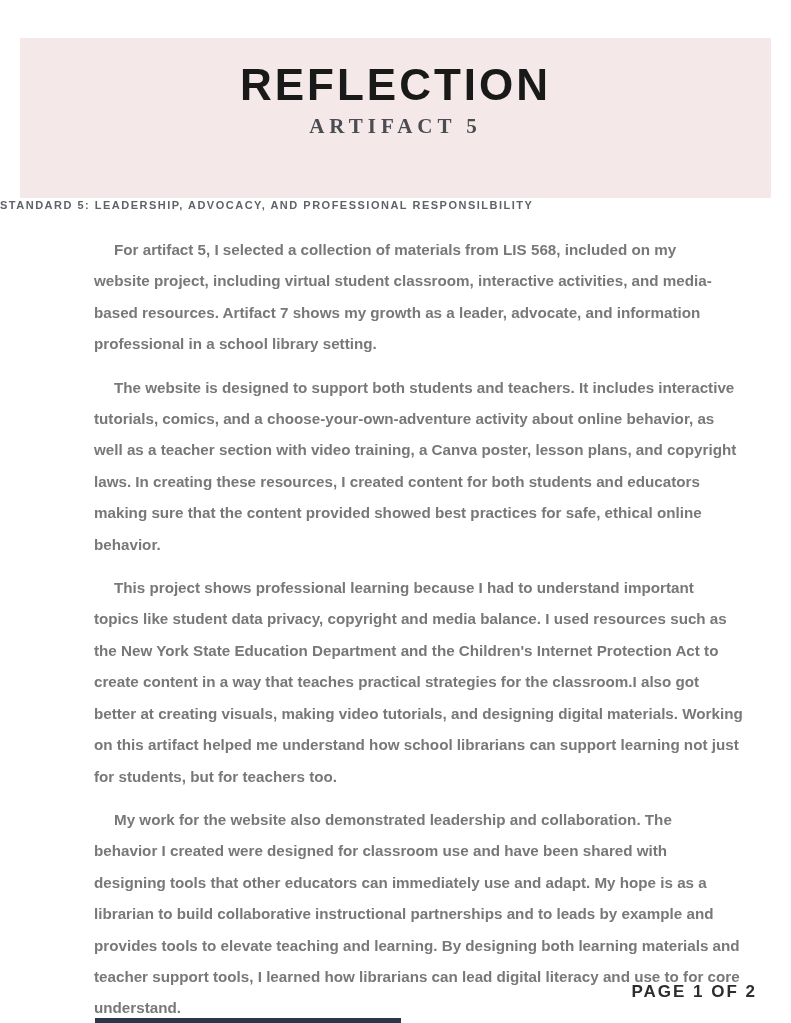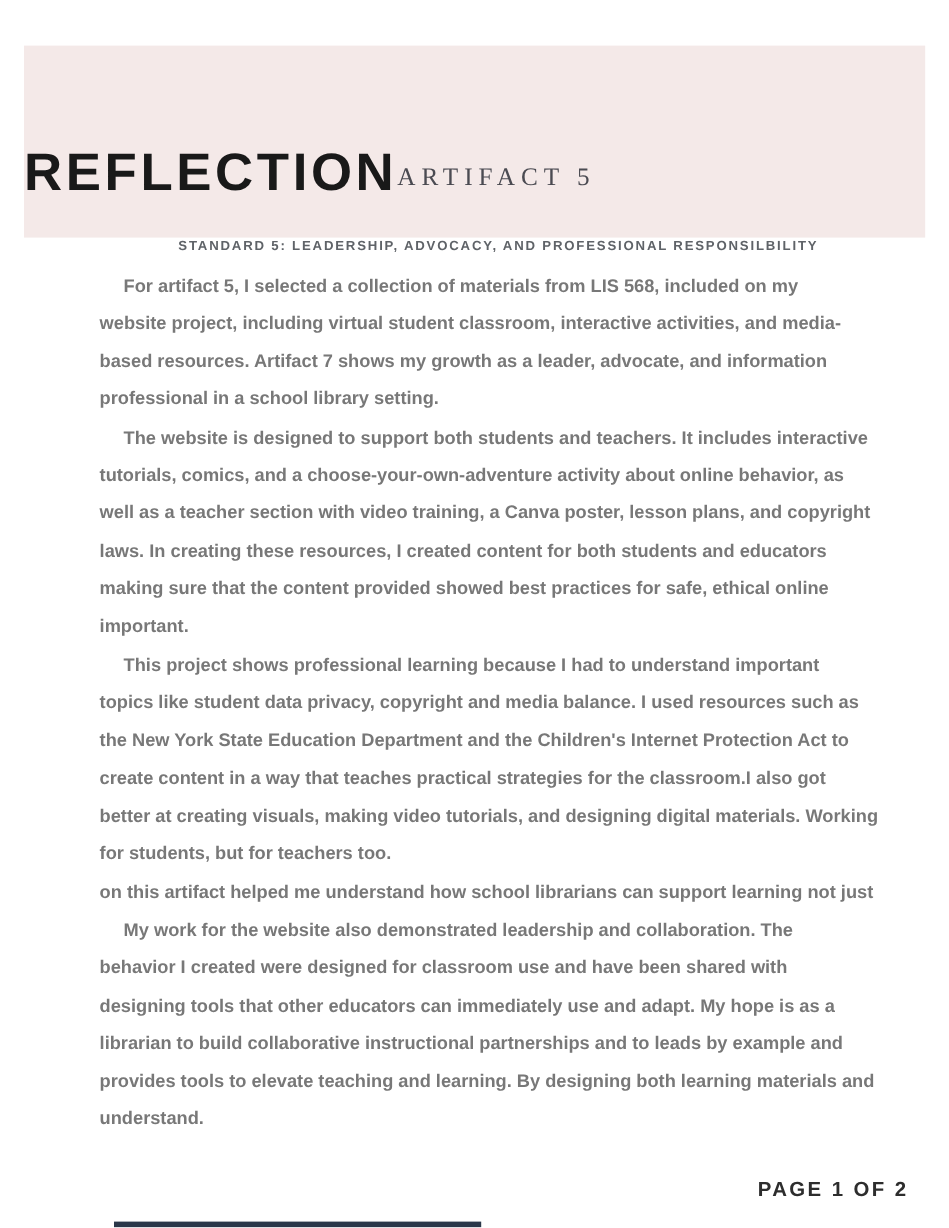--- a/index.html
+++ b/index.html
@@ -18,69 +18,69 @@
 
   
   .banner {
     position: absolute;
     left: 20px;
     top: 38px;
     width: 751px;
     height: 160px;
     background: var(--banner-bg, #f4e9e8);
     display: flex;
-    flex-direction: row;
+    flex-direction: column;
     align-items: center;
-    padding-top: 52px;
+    padding-top: 24px;
     box-sizing: border-box;
   }
   .banner-title {
     font-size: 44px;
     line-height: 46px;
     font-weight: 800;
     letter-spacing: 3px;
     color: var(--title-color, #191919);
     white-space: nowrap;
   }
   .banner-subtitle {
     margin-top: 5px;
     font-family: "Liberation Serif", serif;
     font-size: 21px;
     line-height: 26px;
-    font-weight: 400;
+    font-weight: 700;
     letter-spacing: 5px;
     color: var(--subtitle-color, #4b4b52);
     white-space: nowrap;
   }
 
   
   .standard-line {
     position: absolute;
     left: 0;
     top: 199px;
     width: 682px;
-    text-align: right;
+    text-align: left;
     font-size: 11px;
     font-weight: 700;
     letter-spacing: 1.5px;
     color: var(--standard-color, #5f6368);
     white-space: nowrap;
   }
 
   
   .doc-body {
     position: absolute;
     left: 82px;
     top: 222px;
     width: 640px;
     color: var(--body-color, #787878);
     font-size: 15.2px;
     font-weight: 700;
   }
-  .para { margin: 1px; }
+  .para { margin: 12px; }
   .line {
     line-height: 31.4px;
     white-space: nowrap;
   }
   .line.first { padding-left: 20px; }
 
   
   .page-footer {
     position: absolute;
     top: 982px;
@@ -120,37 +120,38 @@
         <div class="line">website project, including virtual student classroom, interactive activities, and media-</div>
         <div class="line">based resources. Artifact 7 shows my growth as a leader, advocate, and information</div>
         <div class="line">professional in a school library setting.</div>
       </div>
       <div class="para">
         <div class="line first">The website is designed to support both students and teachers. It includes interactive</div>
         <div class="line">tutorials, comics, and a choose-your-own-adventure activity about online behavior, as</div>
         <div class="line">well as a teacher section with video training, a Canva poster, lesson plans, and copyright</div>
         <div class="line">laws. In creating these resources, I created content for both students and educators</div>
         <div class="line">making sure that the content provided showed best practices for safe, ethical online</div>
-        <div class="line">important.</div>
+        <div class="line">behavior.</div>
       </div>
       <div class="para">
         <div class="line first">This project shows professional learning because I had to understand important</div>
         <div class="line">topics like student data privacy, copyright and media balance. I used resources such as</div>
         <div class="line">the New York State Education Department and the Children's Internet Protection Act to</div>
         <div class="line">create content in a way that teaches practical strategies for the classroom.I also got</div>
         <div class="line">better at creating visuals, making video tutorials, and designing digital materials. Working</div>
+        <div class="line">on this artifact helped me understand how school librarians can support learning not just</div>
         <div class="line">for students, but for teachers too.</div>
-        <div class="line">on this artifact helped me understand how school librarians can support learning not just</div>
       </div>
       <div class="para">
         <div class="line first">My work for the website also demonstrated leadership and collaboration. The</div>
         <div class="line">behavior I created were designed for classroom use and have been shared with</div>
         <div class="line">designing tools that other educators can immediately use and adapt. My hope is as a</div>
         <div class="line">librarian to build collaborative instructional partnerships and to leads by example and</div>
         <div class="line">provides tools to elevate teaching and learning. By designing both learning materials and</div>
+        <div class="line">teacher support tools, I learned how librarians can lead digital literacy and use to for core</div>
         <div class="line">understand.</div>
       </div>
     </div>
 
   <div class="page-footer">PAGE 1 OF 2</div>
 
   <div class="next-page-bar"></div>
 
 </div>
 

